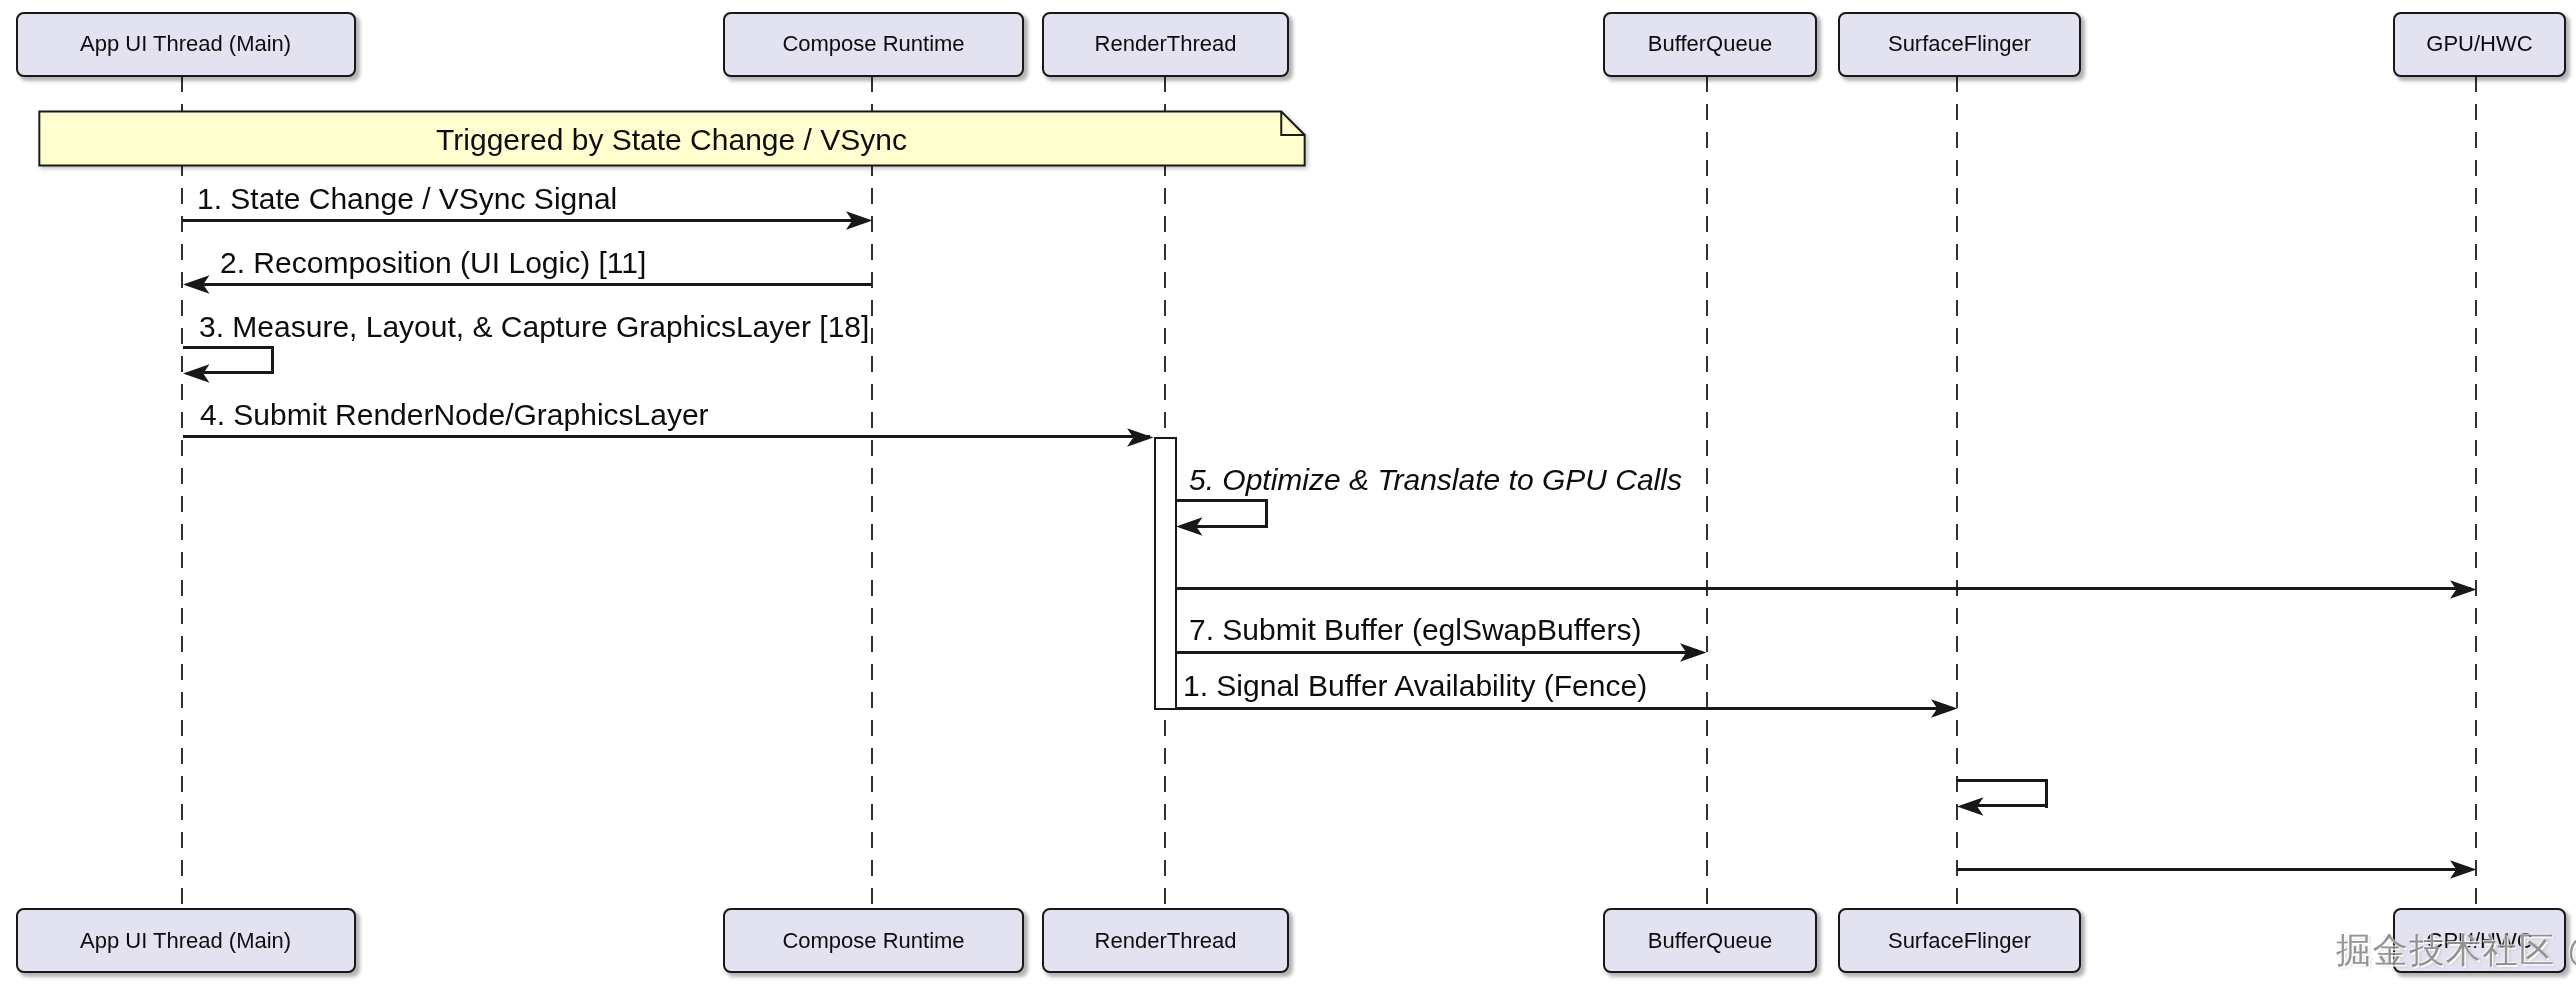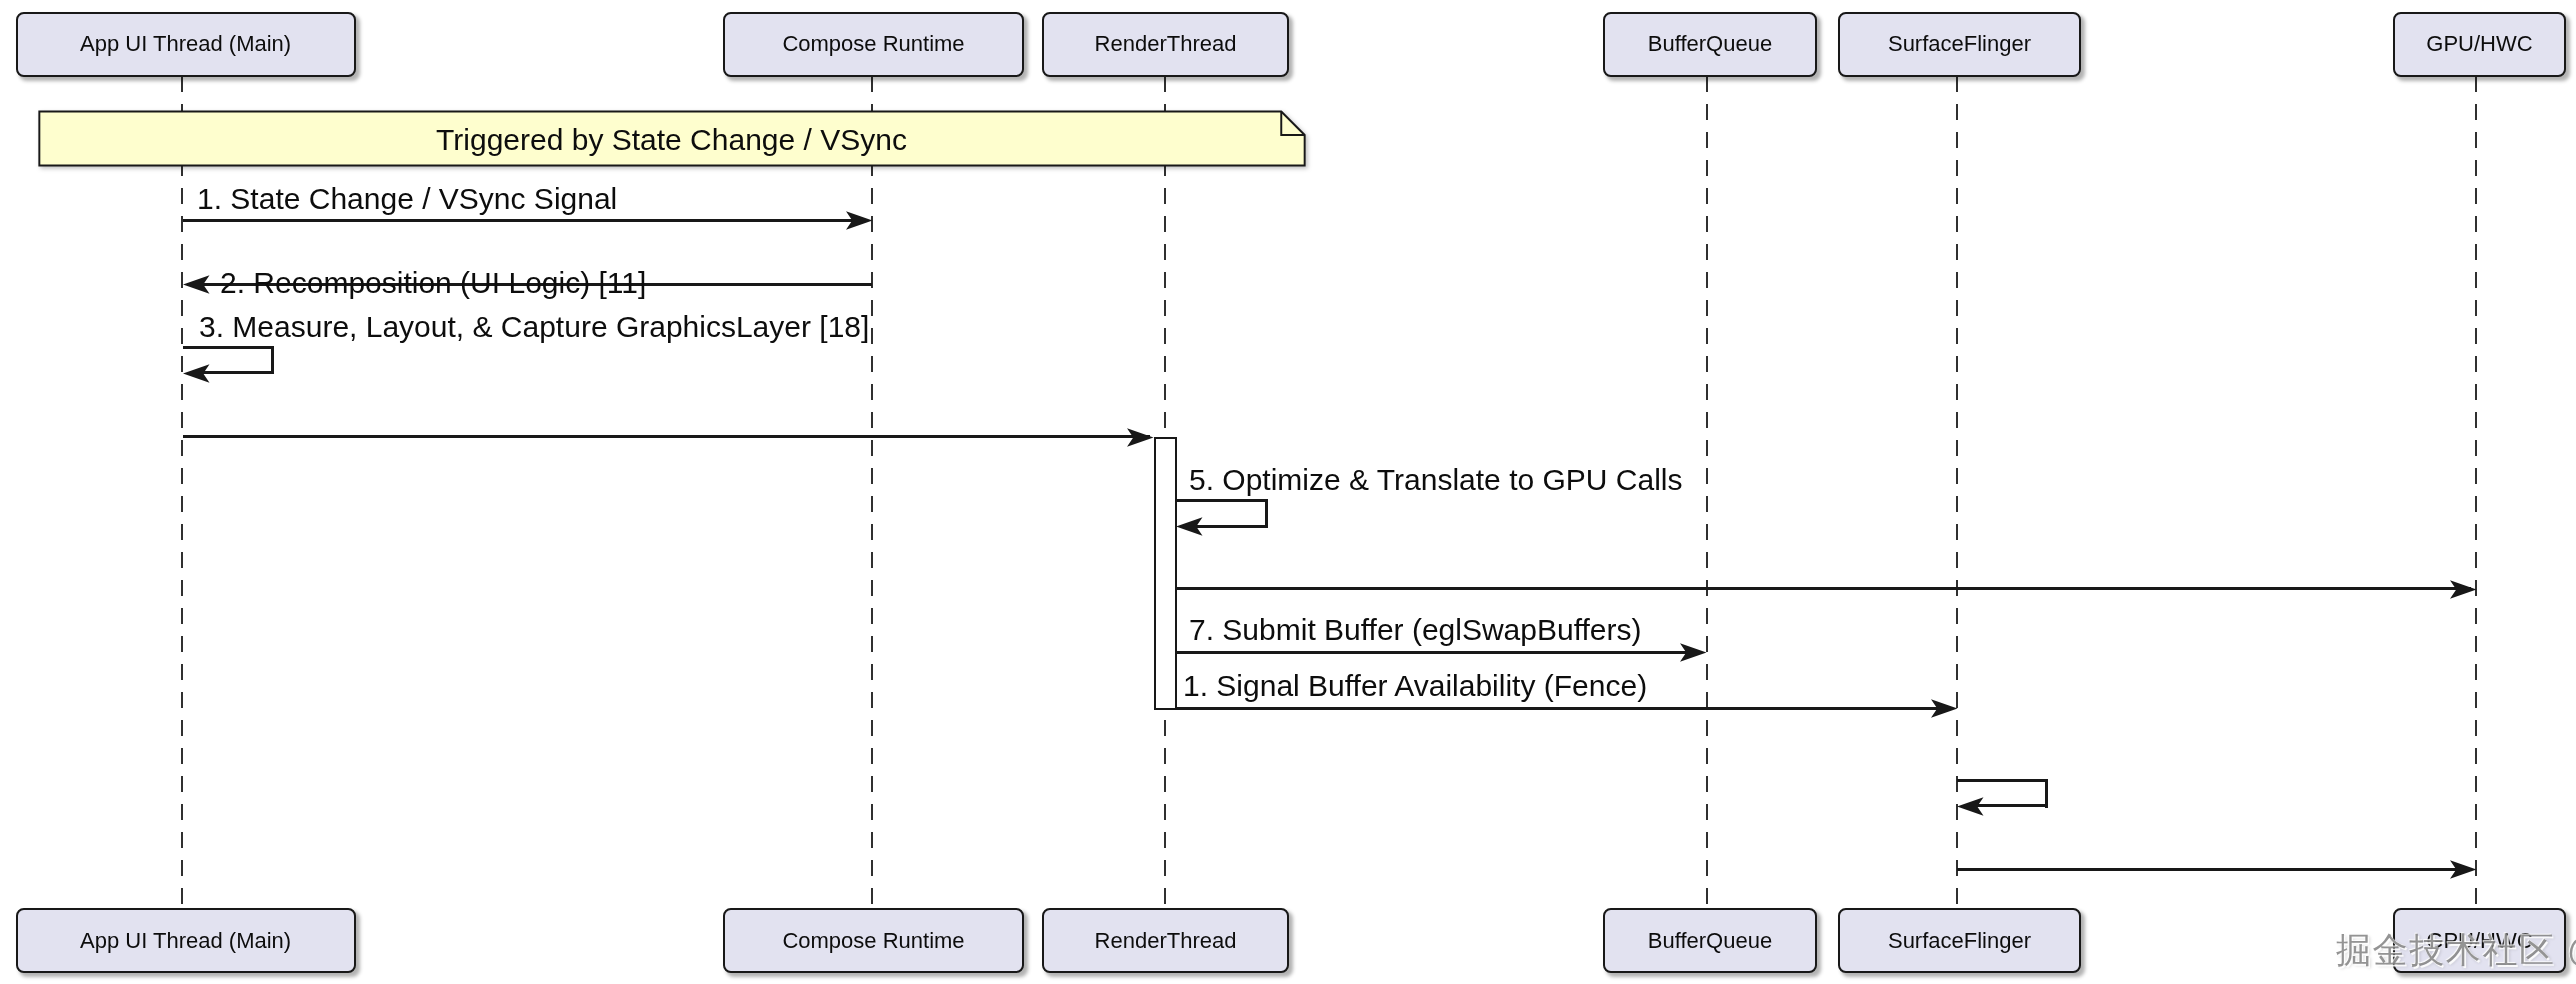--- a/index.html
+++ b/index.html
@@ -90,39 +90,40 @@
     <div class="act-bar" style="left: 1154px; top: 437px; width: 22.6px; height: 273px; border: 2.3px solid rgb(24, 24, 24);"></div>
     <div class="mline" style="left: 183px; top: 219px; width: 685px; background: rgb(24, 24, 24);"></div>
     <svg class="ah" viewBox="0 0 34 24" width="26.5" height="19" style="top: 211px; left: 846px;">
       <polygon points="0,0 34,12 0,24 8,12" fill="#181818"></polygon>
     </svg>
     <div class="mlabel" style="left: 197px; top: 182px;">1. State Change / VSync Signal</div>
     <div class="mline" style="left: 187px; top: 283px; width: 685px; background: rgb(24, 24, 24);"></div>
     <svg class="ah" viewBox="0 0 34 24" width="26.5" height="19" style="top: 275px; left: 183px;">
       <polygon points="34,0 0,12 34,24 26,12" fill="#181818"></polygon>
     </svg>
-    <div class="mlabel" style="left: 220px; top: 246px; margin-top: 20px;">2. Recomposition (UI Logic) [11]</div>
+    <div class="mlabel" style="left: 220px; top: 246px;">2. Recomposition (UI Logic) [11]</div>
     <div class="mline" style="left: 183px; top: 346px; width: 90px; background: rgb(24, 24, 24);"></div>
     <div class="vline" style="left: 271px; top: 346px; height: 28px; background: rgb(24, 24, 24);"></div>
     <div class="mline" style="left: 198px; top: 371px; width: 76px; background: rgb(24, 24, 24);"></div>
     <svg class="ah" viewBox="0 0 34 24" width="26.5" height="19" style="top: 364px; left: 183px;">
       <polygon points="34,0 0,12 34,24 26,12" fill="#181818"></polygon>
     </svg>
     <div class="mlabel" style="left: 199px; top: 310px;">3. Measure, Layout, &amp; Capture GraphicsLayer [18]</div>
     <div class="mline" style="left: 183px; top: 435px; width: 967px; background: rgb(24, 24, 24);"></div>
     <svg class="ah" viewBox="0 0 34 24" width="26.5" height="19" style="top: 428px; left: 1127px;">
       <polygon points="0,0 34,12 0,24 8,12" fill="#181818"></polygon>
     </svg>
+    <div class="mlabel" style="left: 200px; top: 398px;">4. Submit RenderNode/GraphicsLayer</div>
     <div class="mline" style="left: 1176px; top: 499px; width: 90px; background: rgb(24, 24, 24);"></div>
     <div class="vline" style="left: 1265px; top: 499px; height: 29px; background: rgb(24, 24, 24);"></div>
     <div class="mline" style="left: 1192px; top: 525px; width: 76px; background: rgb(24, 24, 24);"></div>
     <svg class="ah" viewBox="0 0 34 24" width="26.5" height="19" style="top: 517px; left: 1176px;">
       <polygon points="34,0 0,12 34,24 26,12" fill="#181818"></polygon>
     </svg>
-    <div class="mlabel" style="left: 1189px; top: 463px;">5. Optimize &amp; Translate to GPU Calls</div>
+    <div class="mlabel" style="left: 1189px; top: 463px; font-style: italic;">5. Optimize &amp; Translate to GPU Calls</div>
     <div class="mline" style="left: 1176px; top: 587px; width: 1295px; background: rgb(24, 24, 24);"></div>
     <svg class="ah" viewBox="0 0 34 24" width="26.5" height="19" style="top: 580px; left: 2450px;">
       <polygon points="0,0 34,12 0,24 8,12" fill="#181818"></polygon>
     </svg>
     <div class="mline" style="left: 1176px; top: 651px; width: 526px; background: rgb(24, 24, 24);"></div>
     <svg class="ah" viewBox="0 0 34 24" width="26.5" height="19" style="top: 643px; left: 1680px;">
       <polygon points="0,0 34,12 0,24 8,12" fill="#181818"></polygon>
     </svg>
     <div class="mlabel" style="left: 1189px; top: 613px;">7. Submit Buffer (eglSwapBuffers)</div>
     <div class="mline" style="left: 1176px; top: 707px; width: 776px; background: rgb(24, 24, 24);"></div>

